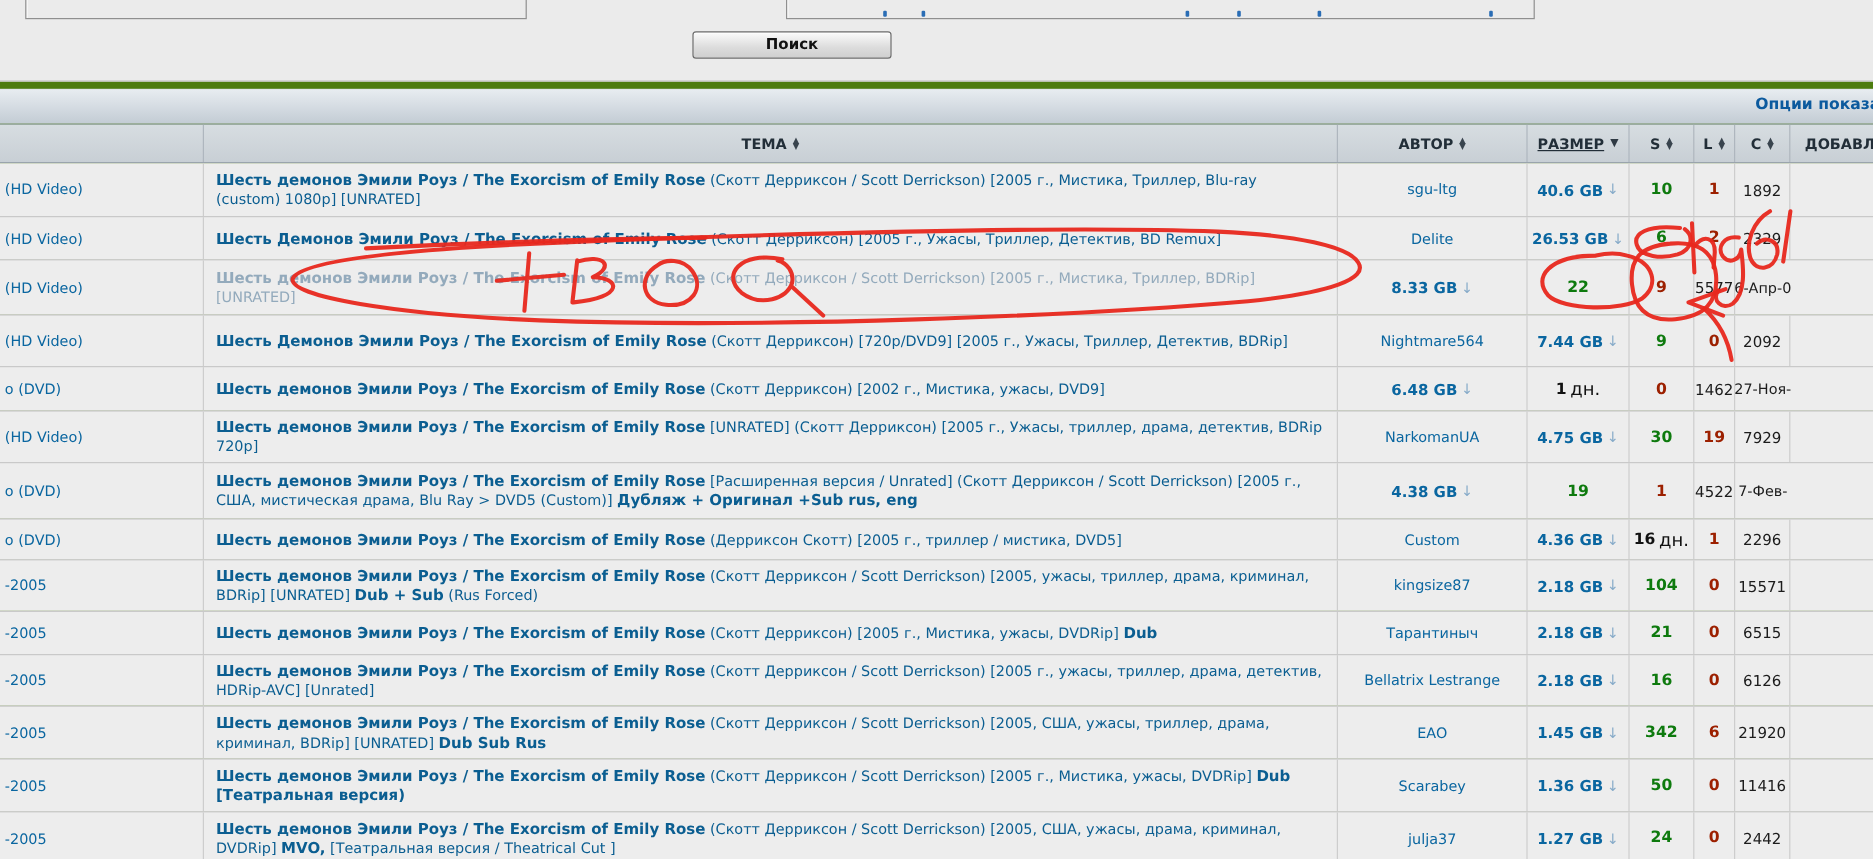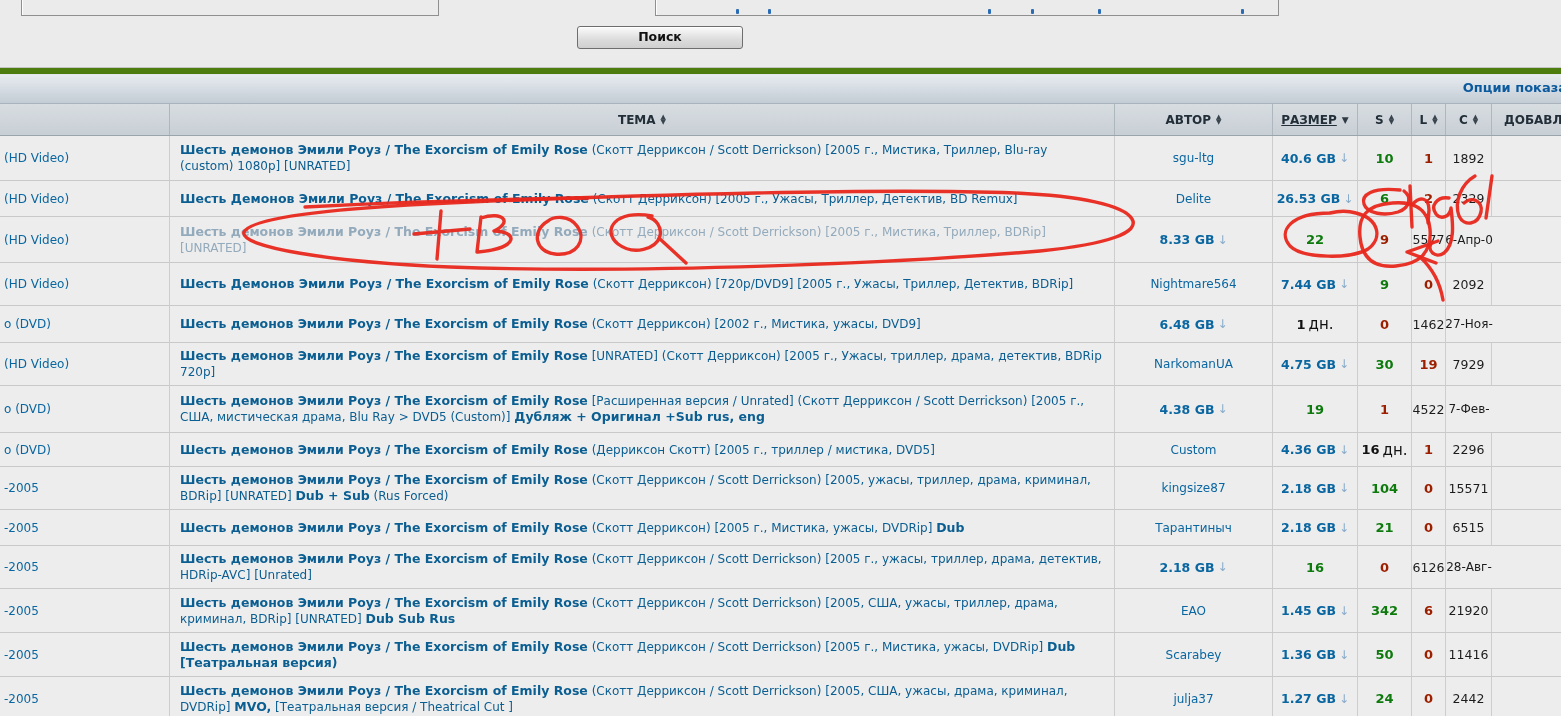--- a/index.html
+++ b/index.html
@@ -264,20 +264,21 @@
       <div class="cell c-leech">0</div>
       <div class="cell c-repl">6515</div>
       <div class="cell c-added" style="border-right:none">15-Окт-</div>
     </div>
 
     <div class="grid row">
       <div class="cell c-forum">-2005</div>
       <div class="cell c-tema">
             <div class="tema-in"><b>Шесть демонов Эмили Роуз / The Exorcism of Emily Rose</b><span> (Скотт Дерриксон / Scott Derrickson) [2005 г., ужасы, триллер, драма, детектив, HDRip-AVC] [Unrated]</span></div>
           </div>
+      <div class="cell c-author">Bellatrix Lestrange</div>
       <div class="cell c-size">2.18 GB<span class="dl-arrow">↓</span></div>
       <div class="cell c-seed">16</div>
       <div class="cell c-leech">0</div>
       <div class="cell c-repl">6126</div>
       <div class="cell c-added" style="border-right:none">28-Авг-</div>
     </div>
 
     <div class="grid row">
       <div class="cell c-forum">-2005</div>
       <div class="cell c-tema">

